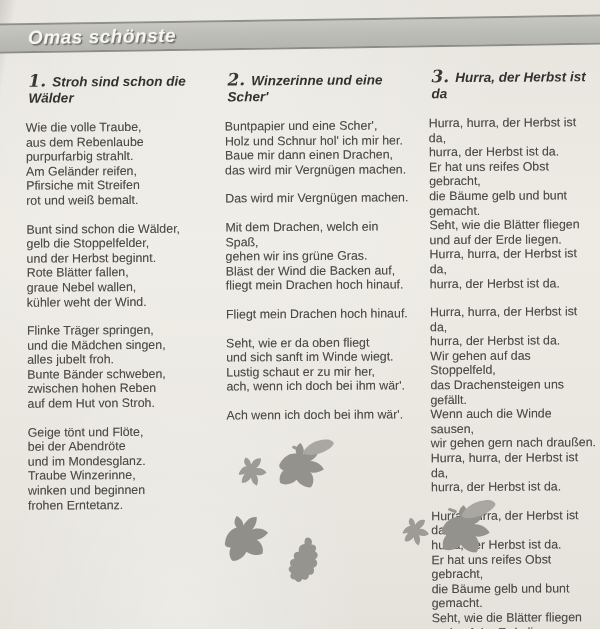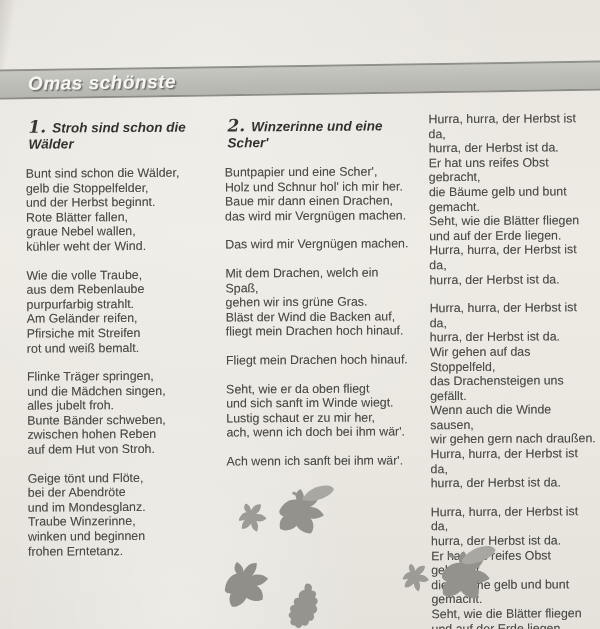--- a/index.html
+++ b/index.html
@@ -5,21 +5,21 @@
   html,body{margin:0;padding:0;}
   body{
     width:600px;height:629px;overflow:hidden;position:relative;
     font-family:"Liberation Sans",sans-serif;
     background:
       radial-gradient(ellipse at 35% 15%, rgba(255,255,255,0.22), transparent 55%),
       radial-gradient(ellipse at 30% 98%, rgba(255,255,255,0.30), transparent 30%),
       linear-gradient(100deg, rgba(110,105,95,0.22) 0%, rgba(110,105,95,0) 2.5%),
       linear-gradient(180deg,#e7e5de 0%,#edebe4 38%,#e9e7e0 72%,#e4e2db 100%);
   }
-  .page{position:absolute;inset:0;margin-top:46px;}
+  .page{position:absolute;inset:0;}
 
   
   .band{
     position:absolute;left:-6px;right:-6px;top:19px;height:26px;
     background:linear-gradient(180deg,#c7c7c2 0%,#bcbcb7 55%,#b6b6b1 100%);
     border-top:2px solid #90908a;
     border-bottom:2px solid #8d8d86;
     transform:rotate(-0.85deg);
     display:flex;align-items:center;
   }
@@ -102,32 +102,32 @@
   <header class="band">
     <h1 class="band-title">Omas schönste</h1>
   </header>
 
   <main class="columns">
 
     <section class="col col1">
       <h2 class="song-title">
         <span class="song-num">1.</span><span>Stroh sind schon die Wälder</span>
       </h2>
+      <p class="verse">Wie die volle Traube,
+aus dem Rebenlaube
+purpurfarbig strahlt.
+Am Geländer reifen,
+Pfirsiche mit Streifen
+rot und weiß bemalt.</p>
       <p class="verse">Bunt sind schon die Wälder,
 gelb die Stoppelfelder,
 und der Herbst beginnt.
 Rote Blätter fallen,
 graue Nebel wallen,
 kühler weht der Wind.</p>
-      <p class="verse">Wie die volle Traube,
-aus dem Rebenlaube
-purpurfarbig strahlt.
-Am Geländer reifen,
-Pfirsiche mit Streifen
-rot und weiß bemalt.</p>
       <p class="verse">Flinke Träger springen,
 und die Mädchen singen,
 alles jubelt froh.
 Bunte Bänder schweben,
 zwischen hohen Reben
 auf dem Hut von Stroh.</p>
       <p class="verse">Geige tönt und Flöte,
 bei der Abendröte
 und im Mondesglanz.
 Traube Winzerinne,
@@ -146,24 +146,27 @@
       <p class="verse">Das wird mir Vergnügen machen.</p>
       <p class="verse">Mit dem Drachen, welch ein Spaß,
 gehen wir ins grüne Gras.
 Bläst der Wind die Backen auf,
 fliegt mein Drachen hoch hinauf.</p>
       <p class="verse">Fliegt mein Drachen hoch hinauf.</p>
       <p class="verse">Seht, wie er da oben fliegt
 und sich sanft im Winde wiegt.
 Lustig schaut er zu mir her,
 ach, wenn ich doch bei ihm wär'.</p>
-      <p class="verse">Ach wenn ich sanft bei ihm wär'.</p>
+      <p class="verse">Ach wenn ich doch bei ihm wär'.</p>
     </section>
 
     <section class="col col3">
+      <h2 class="song-title">
+        <span class="song-num">3.</span><span>Hurra, der Herbst ist da</span>
+      </h2>
       <p class="verse">Hurra, hurra, der Herbst ist da,
 hurra, der Herbst ist da.
 Er hat uns reifes Obst gebracht,
 die Bäume gelb und bunt gemacht.
 Seht, wie die Blätter fliegen
 und auf der Erde liegen.
 Hurra, hurra, der Herbst ist da,
 hurra, der Herbst ist da.</p>
       <p class="verse">Hurra, hurra, der Herbst ist da,
 hurra, der Herbst ist da.

